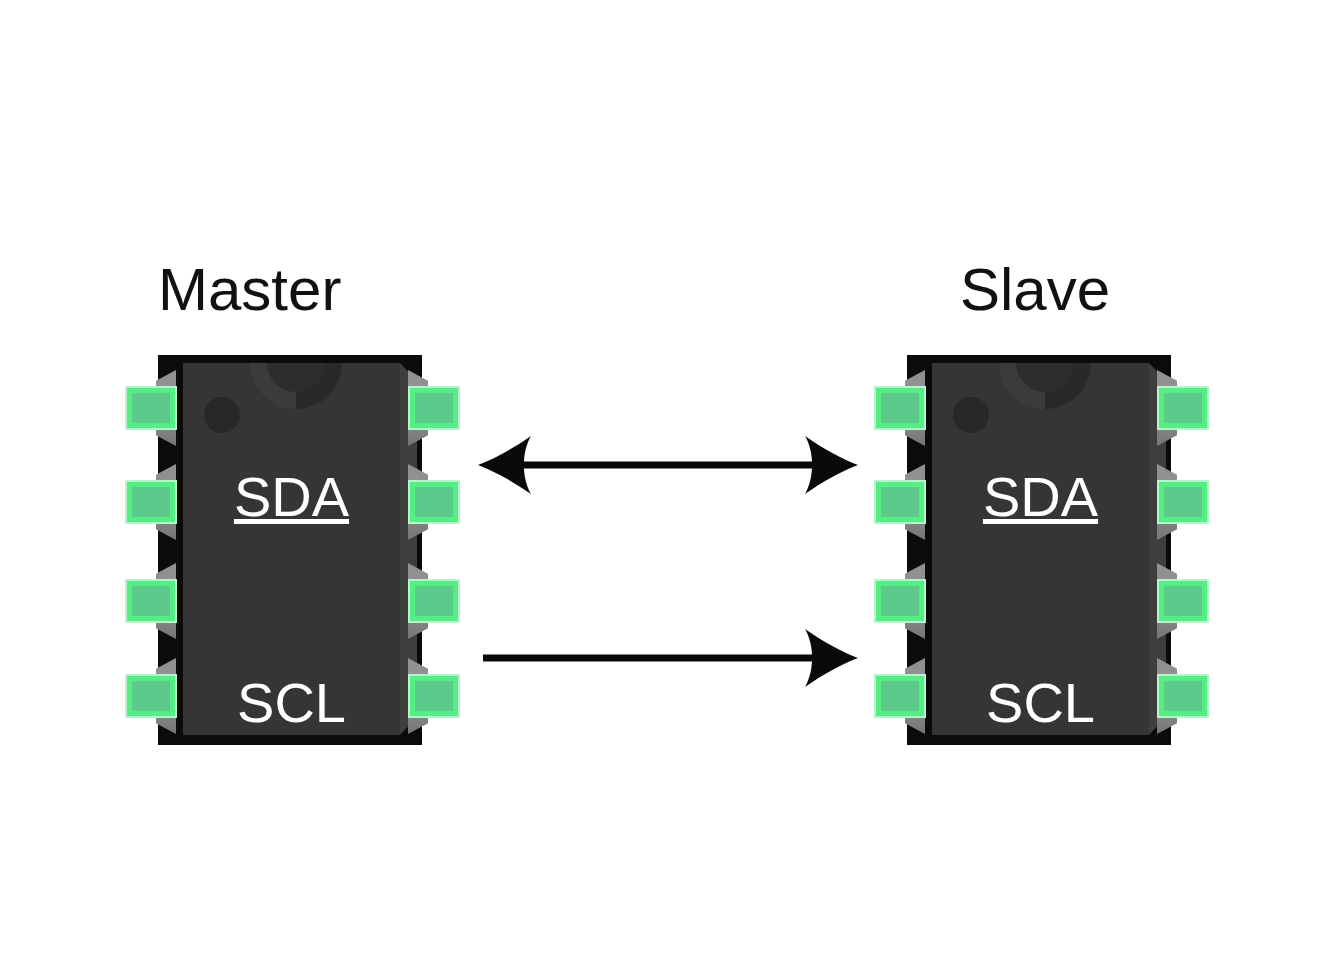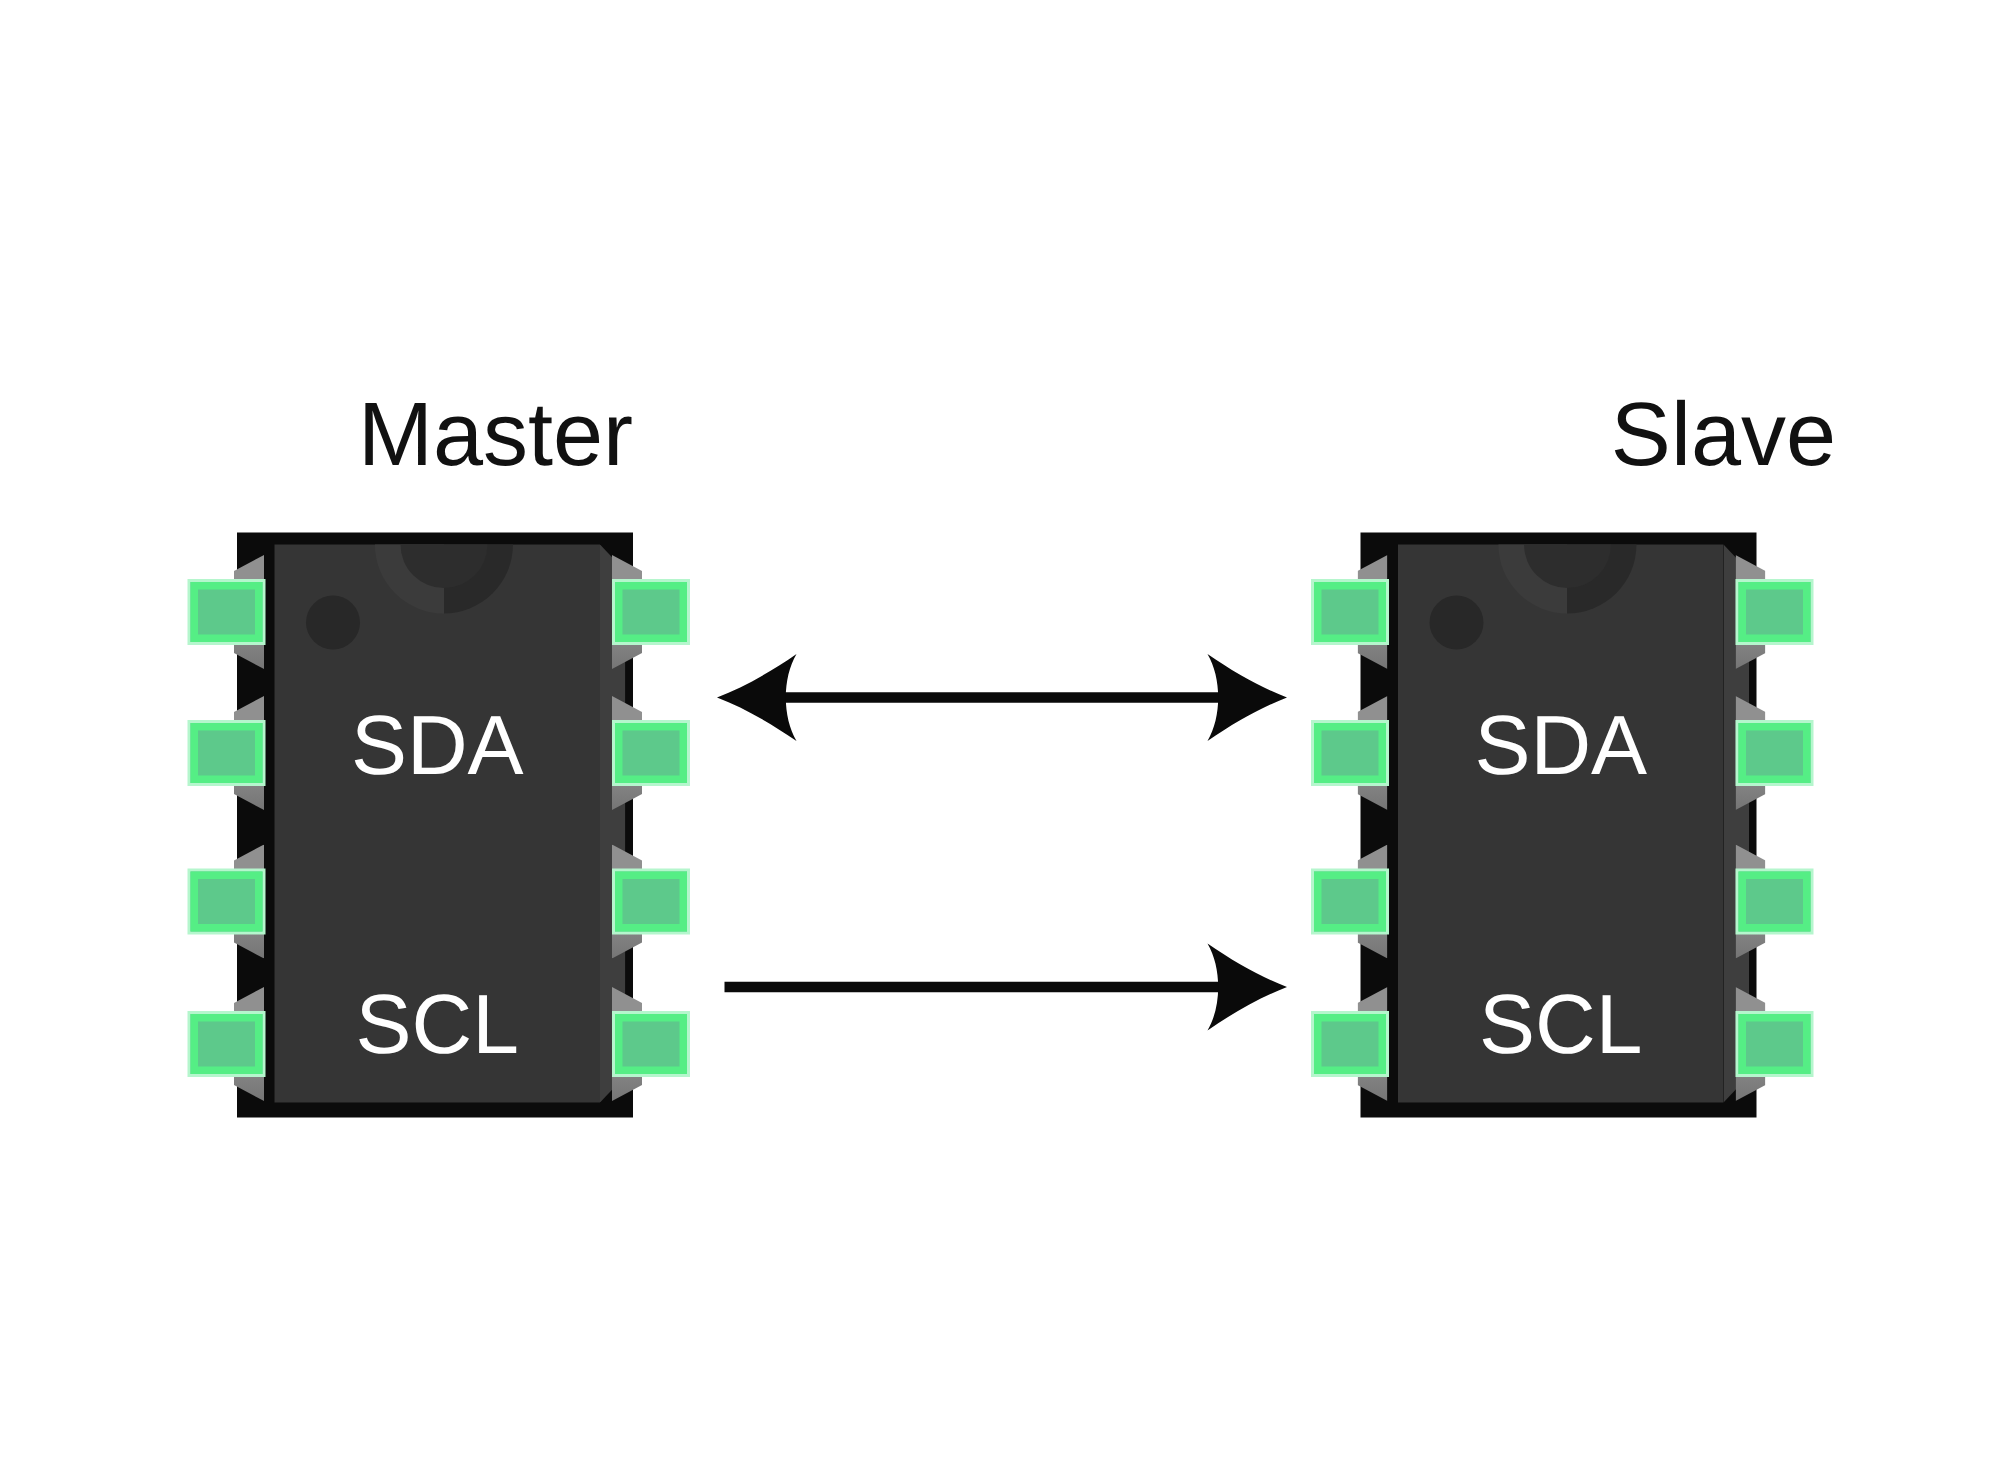--- a/index.html
+++ b/index.html
@@ -6,21 +6,21 @@
   #canvas{
     position:relative;
     width:1344px;height:975px;
     margin:0 auto;
     background:var(--background,#fff);
     overflow:hidden;
     font-family:"Liberation Sans","DejaVu Sans",sans-serif;
   }
   .chip-title{
     position:absolute;top:257px;width:264px;
-    text-align:right;font-size:60px;line-height:66px;
+    text-align:left;font-size:60px;line-height:66px;
     color:var(--title-text,#111);white-space:nowrap;
   }
   .chip{position:absolute;top:355px;width:264px;height:390px;}
   .frame{position:absolute;inset:0;background:var(--chip-frame,#0b0b0b);}
   .bevel{
     position:absolute;top:8px;bottom:10px;right:5px;width:17px;
     background:var(--chip-bevel,#3e3e3e);
     clip-path:polygon(0 0,100% 18px,100% calc(100% - 18px),0 100%);
   }
   .body{position:absolute;left:25px;top:8px;right:22px;bottom:10px;background:var(--chip-body,#353535);}
@@ -34,22 +34,22 @@
     border-radius:0 0 29px 29px;background:var(--notch-inner,#2d2d2d);
   }
   .dot{
     position:absolute;left:46px;top:42px;width:36px;height:36px;
     border-radius:50%;background:var(--pin-dot,#282828);
   }
   .chip-label{
     position:absolute;left:25px;width:217px;text-align:center;
     font-size:56px;line-height:64px;color:var(--chip-text,#fff);white-space:nowrap;
   }
-  .chip-label.sda{top:110px;}
-  .chip-label.scl{top:296px;}
+  .chip-label.sda{top:110px;text-decoration:underline;}
+  .chip-label.scl{top:316px;}
   .leg{
     position:absolute;width:20px;height:76px;
     background:linear-gradient(180deg,var(--leg-gray,#909090) 55%,var(--leg-gray-dark,#757575));
   }
   .leg.left{left:-2px;clip-path:polygon(100% 0,100% 100%,0 86%,0 14%);}
   .leg.right{right:-6px;clip-path:polygon(0 0,0 100%,100% 86%,100% 14%);}
   .pad{
     position:absolute;width:38px;height:30px;
     border:5px solid var(--pad-border,#55ee85);
     background:var(--pad-fill,#5dc98b);

